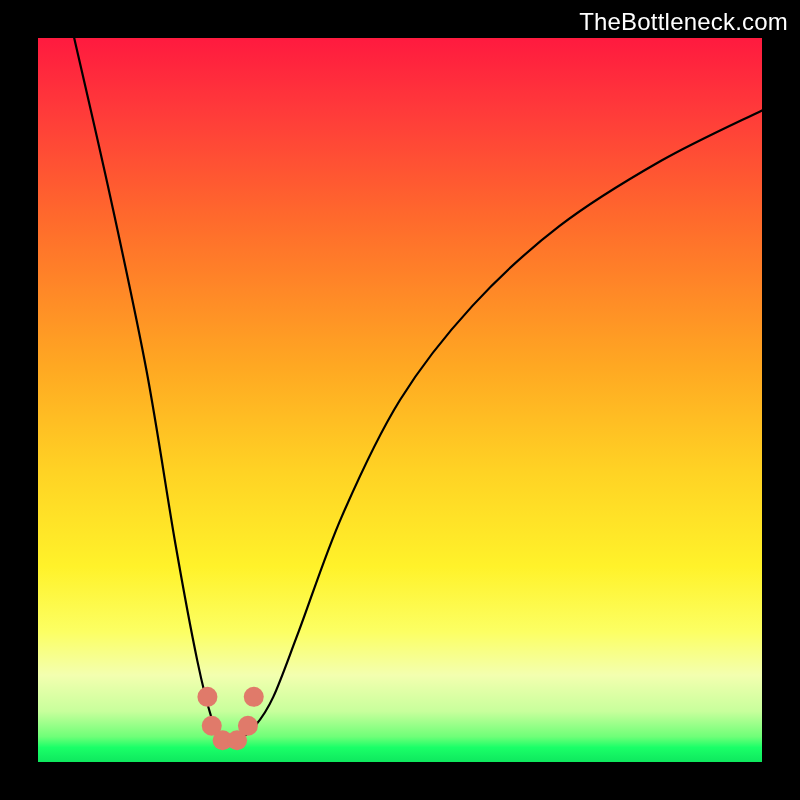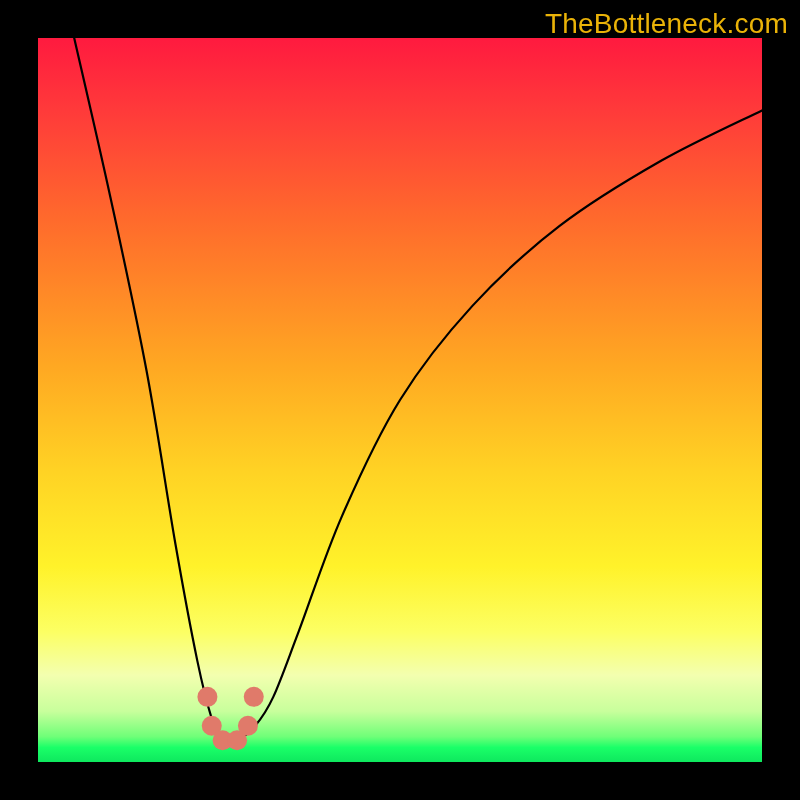--- a/index.html
+++ b/index.html
@@ -37,22 +37,22 @@
       #c8ff9c 93%,
       #6fff78 96.5%,
       #1aff68 98%,
       #0ee85e 100%
     );
   }
   .watermark {
     position: absolute;
     top: 8px;
     right: 12px;
-    color: #eab308;
-    font-size: 28px;
+    color: #ffffff;
+    font-size: 24px;
     font-weight: 500;
     letter-spacing: 0.2px;
     user-select: none;
   }
   svg.curve {
     position: absolute;
     top: 0;
     left: 0;
     width: 724px;
     height: 724px;

